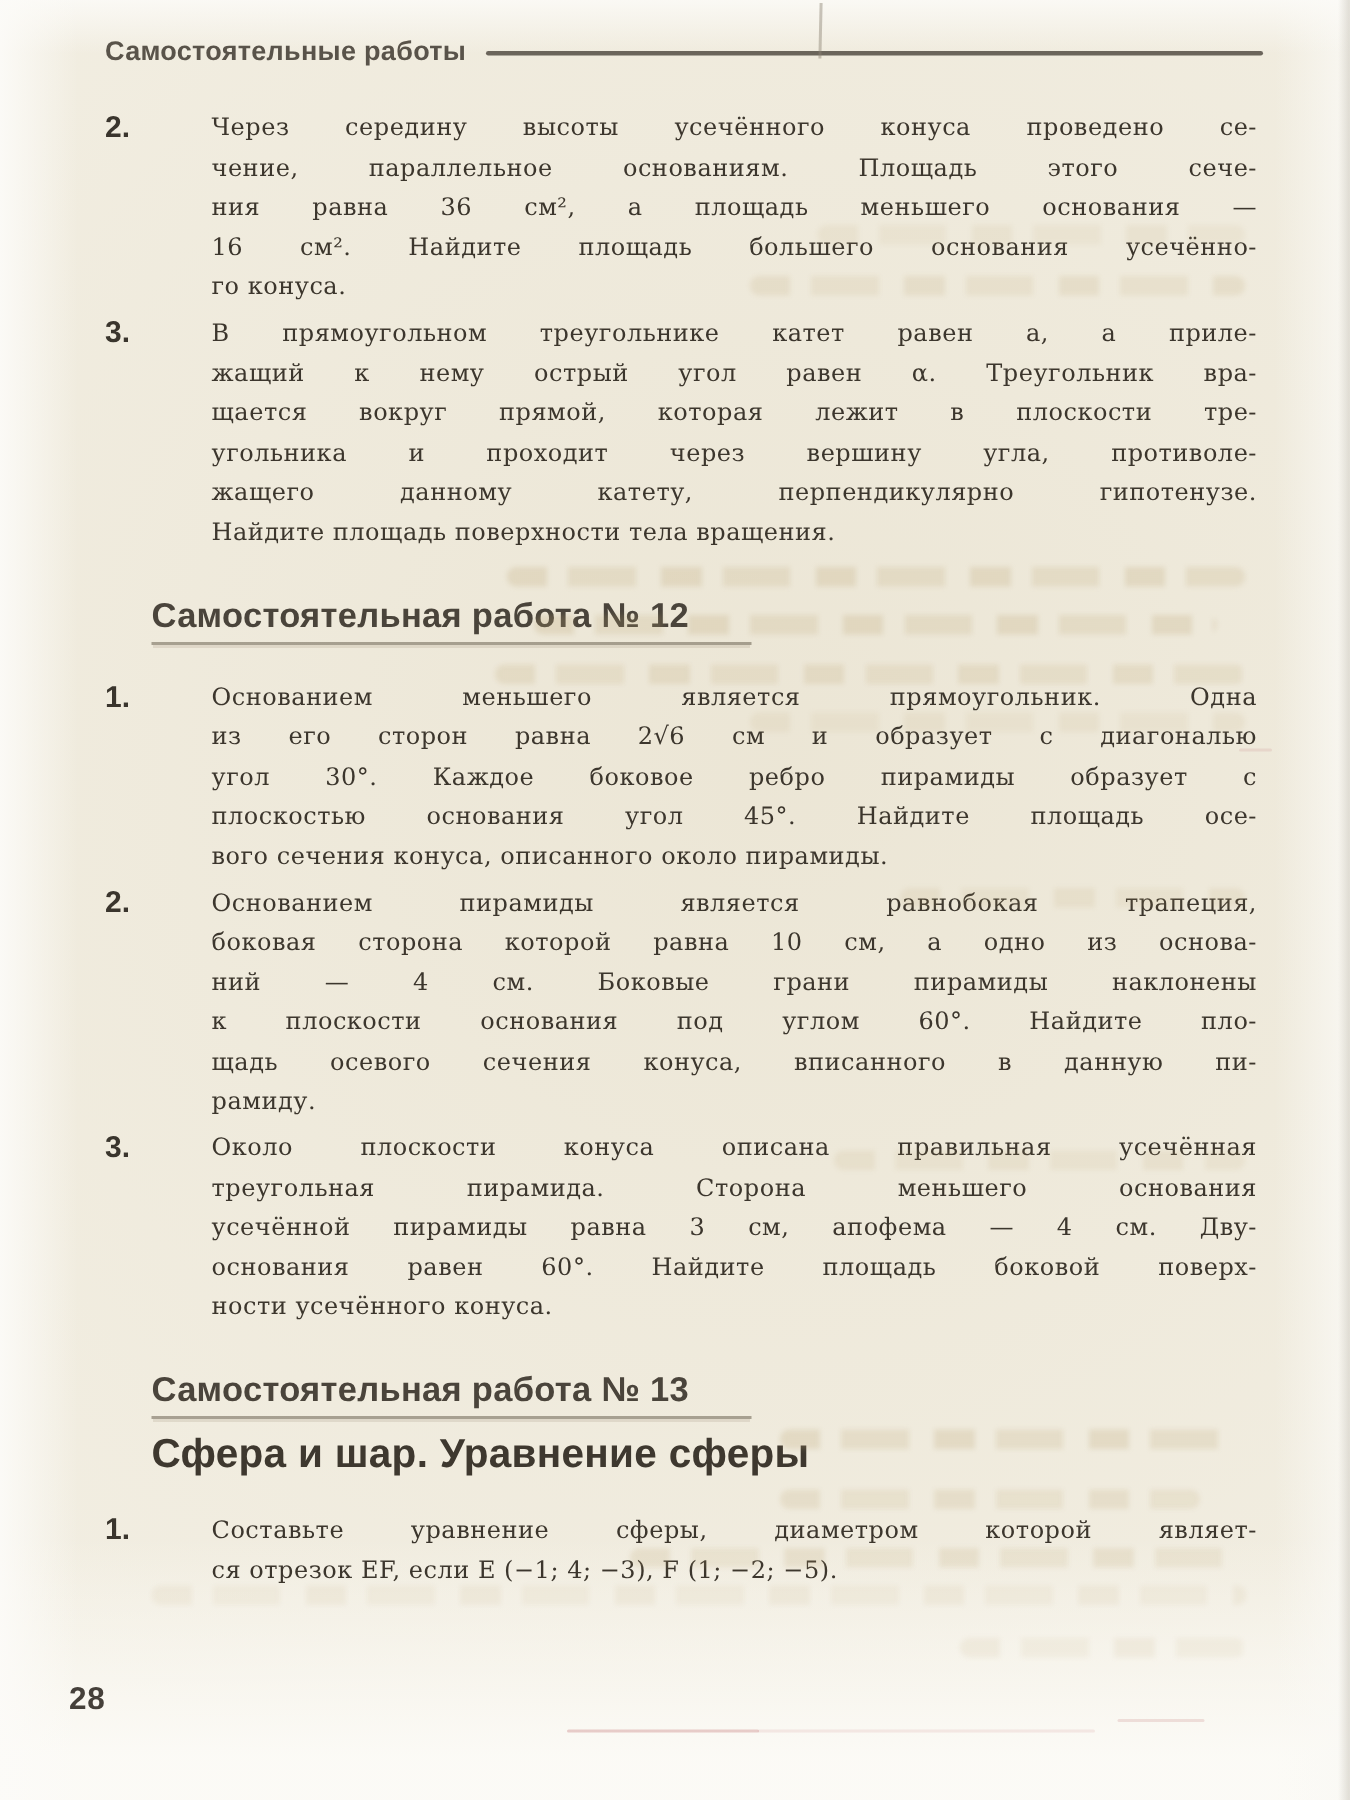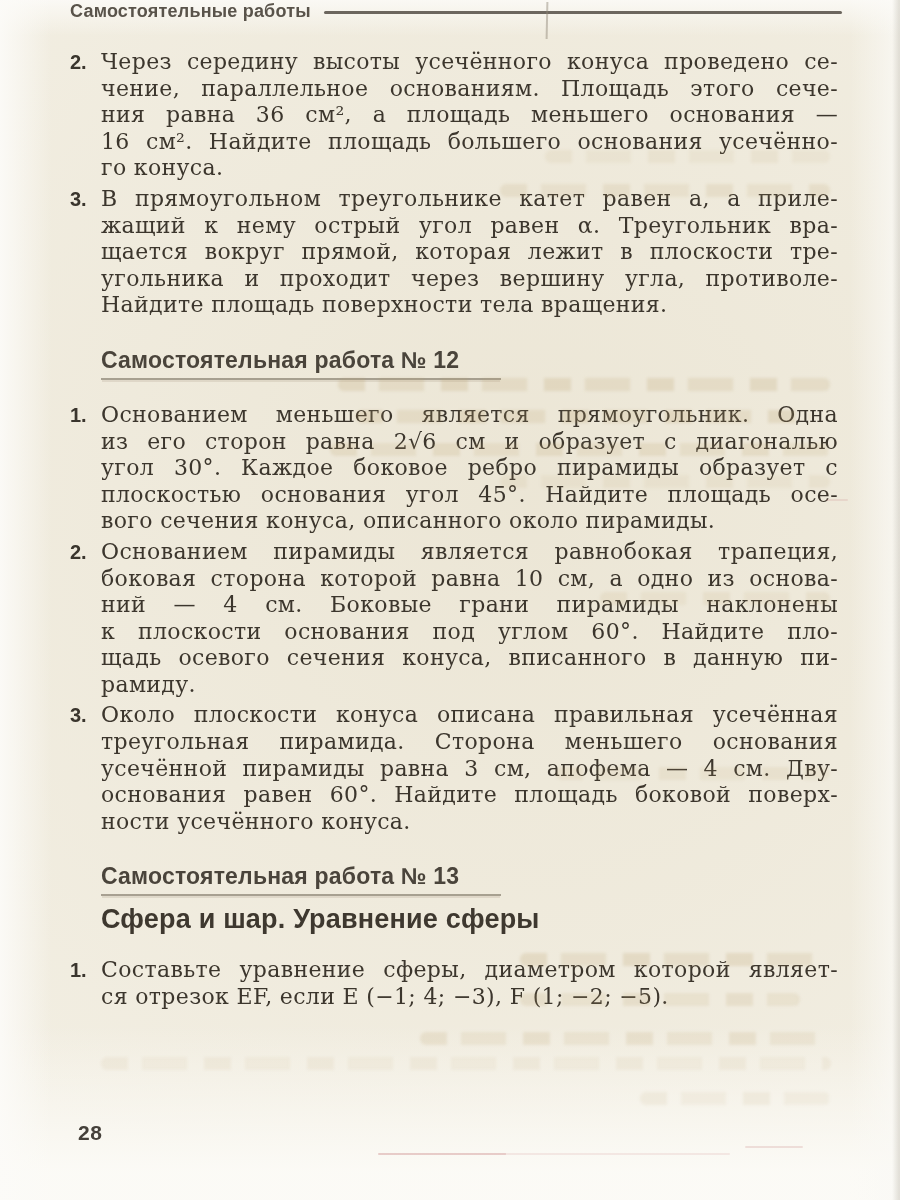--- a/index.html
+++ b/index.html
@@ -13,20 +13,21 @@
       linear-gradient(to right, rgba(190,185,172,0) 892px, rgba(190,185,172,.40) 899px),
       linear-gradient(to right, rgba(252,251,248,.92), rgba(252,251,248,0) 52px),
       linear-gradient(to bottom, rgba(252,251,248,.85), rgba(252,251,248,0) 36px),
       linear-gradient(to left, rgba(250,249,245,.85), rgba(250,249,245,0) 50px),
       linear-gradient(to top, rgba(252,251,247,.95) 28px, rgba(252,251,247,0) 175px),
       radial-gradient(115% 85% at 58% 42%, rgba(228,220,198,.45), rgba(228,220,198,0) 75%),
       #f2eee2;
   }
   
   .header-row{
+    padding-top:23px;
     margin:0 58px 0 70px;
     display:flex;align-items:center;gap:13px;
   }
   .header-title{
     font-family:"Liberation Sans","DejaVu Sans",sans-serif;
     font-size:18px;font-weight:600;line-height:22px;
     color:#59534a;letter-spacing:.2px;white-space:nowrap;
   }
   .header-rule{flex:1;height:2.5px;background:#4d473e;opacity:.82;border-radius:2px;margin-top:3px;}
   
@@ -34,44 +35,44 @@
   .problem{display:flex;}
   .problem + .problem{margin-top:4px;}
   .problem .num{
     width:31px;flex-shrink:0;
     font-family:"Liberation Sans","DejaVu Sans",sans-serif;
     font-weight:700;font-size:20px;line-height:27px;
     color:#3a352d;
   }
   .plines{flex:1;min-width:0;}
   .jline{
-    font-size:22px;line-height:26.6px;
+    font-size:16px;line-height:26.6px;
     color:#3c362d;letter-spacing:.35px;
-    text-align:justify;text-align-last:justify;
+    text-align:justify;text-align-last:justify;margin-left:40px;
   }
   .jline.last{text-align-last:left;}
   .section-head{margin:27px 0 22px 31px;}
   .sec-title{
     display:inline-block;
     font-family:"Liberation Sans","DejaVu Sans",sans-serif;
     font-weight:700;font-size:23px;line-height:28px;
     color:#4a443b;letter-spacing:.2px;
     padding:0 42px 4px 0;
     border-bottom:2px solid rgba(108,98,82,.55);
     box-shadow:0 3px 0 -1px rgba(150,135,110,.18);
   }
   .sec-sub{
     font-family:"Liberation Sans","DejaVu Sans",sans-serif;
     font-weight:700;font-size:27px;line-height:32px;
     color:#3e382f;letter-spacing:.2px;
     margin-top:7px;
   }
   
   .page-num{
-    position:absolute;left:78px;top:1121px;
+    position:absolute;left:46px;top:1121px;
     font-family:"Liberation Sans","DejaVu Sans",sans-serif;
     font-weight:600;font-size:21px;color:#45403a;letter-spacing:.5px;
   }
   
   .crease{position:absolute;left:546px;top:2px;width:1.5px;height:37px;
     background:rgba(140,130,115,.45);transform:rotate(1.2deg);}
   .scratch{position:absolute;height:1.5px;background:rgba(208,148,148,.45);border-radius:1px;}
   .s1{left:378px;top:1153px;width:128px;}
   .s2{left:505px;top:1153px;width:225px;opacity:.4;}
   .s3{left:745px;top:1146px;width:58px;opacity:.6;}
@@ -118,20 +119,21 @@
           <div class="jline last">го конуса.</div>
         </div>
       </div>
       <div class="problem">
         <div class="num">3.</div>
         <div class="plines">
           <div class="jline">В прямоугольном треугольнике катет равен a, а приле-</div>
           <div class="jline">жащий к нему острый угол равен α. Треугольник вра-</div>
           <div class="jline">щается вокруг прямой, которая лежит в плоскости тре-</div>
           <div class="jline">угольника и проходит через вершину угла, противоле-</div>
+          <div class="jline">жащего данному катету, перпендикулярно гипотенузе.</div>
           <div class="jline last">Найдите площадь поверхности тела вращения.</div>
         </div>
       </div>
       <div class="section-head"><div class="sec-title">Самостоятельная работа № 12</div></div>
       <div class="problem">
         <div class="num">1.</div>
         <div class="plines">
           <div class="jline">Основанием меньшего является прямоугольник. Одна</div>
           <div class="jline">из его сторон равна 2√6 см и образует с диагональю</div>
           <div class="jline">угол 30°. Каждое боковое ребро пирамиды образует с</div>

